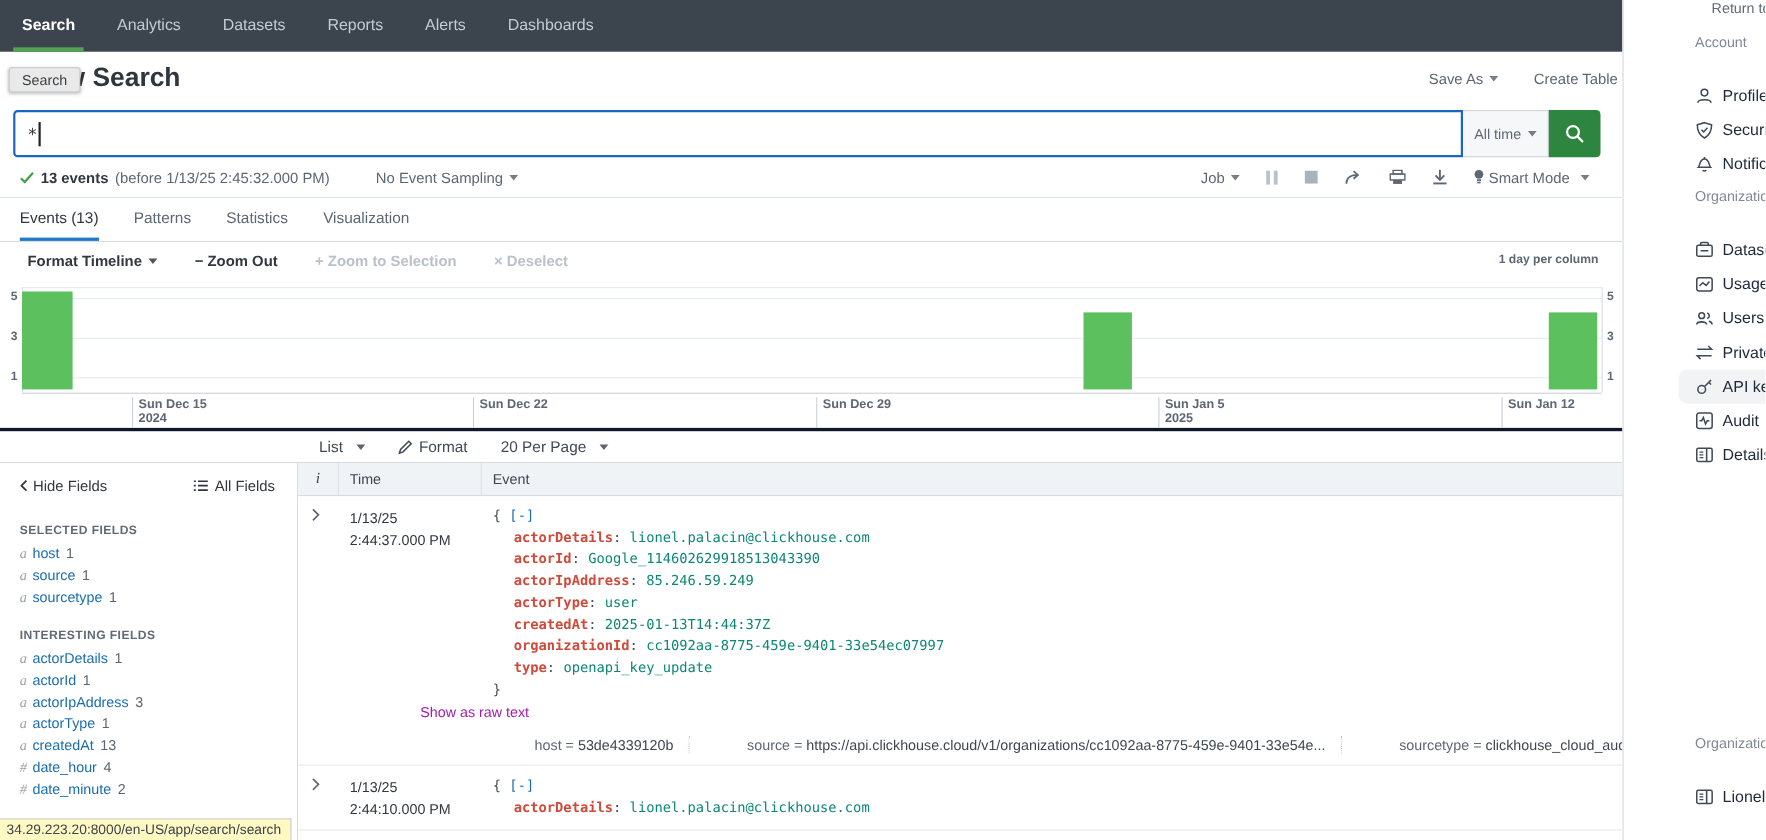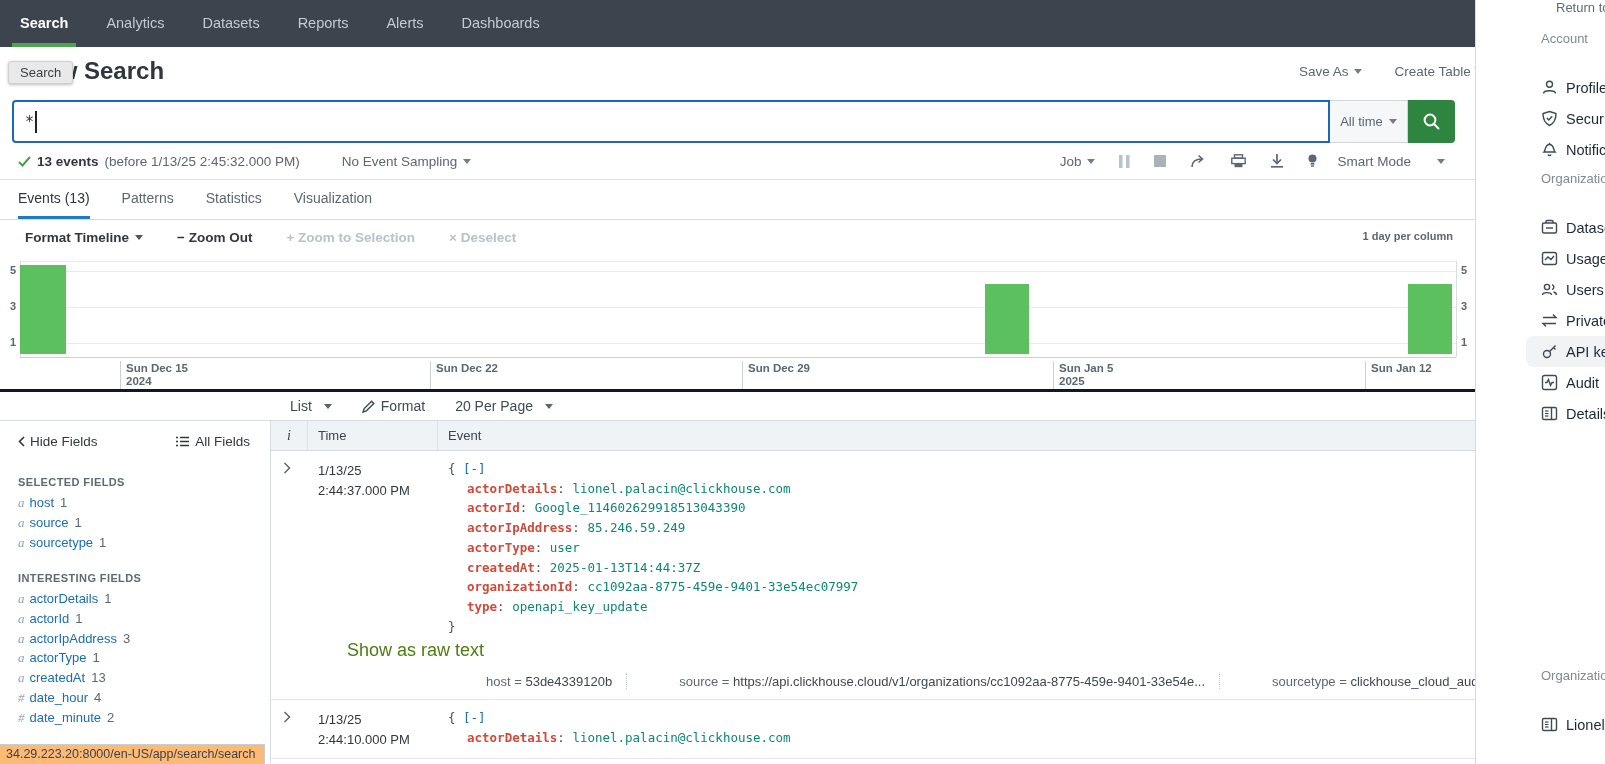--- a/index.html
+++ b/index.html
@@ -29,21 +29,21 @@
   .timerange { width:78px; background:#f5f7f9; border:1px solid #cfd5db; border-left:none; display:flex; align-items:center; justify-content:center; font-size:13px; color:#5c6773; cursor:pointer; }
   .search-btn { width:47px; background:#2e8540; border-radius:0 4px 4px 0; display:flex; align-items:center; justify-content:center; cursor:pointer; }
 
   
   .job-row { position:absolute; left:0; top:143px; width:1475px; height:37px; border-bottom:1px solid #dde2e6; display:flex; align-items:center; font-size:13.5px; color:#5c6773; }
   .job-left { margin-left:18px; display:flex; align-items:center; gap:6px; }
   .events-count { font-weight:bold; color:#31373e; }
   .sampling { margin-left:42px; cursor:pointer; }
   .job-right { margin-left:auto; margin-right:30px; display:flex; align-items:center; gap:24px; }
   .jicon { display:inline-flex; align-items:center; cursor:pointer; }
-  .smart { display:flex; align-items:center; gap:20px; cursor:pointer; }
+  .smart { display:flex; align-items:center; gap:4px; cursor:pointer; }
 
   
   .tabs-row { position:absolute; left:0; top:180px; width:1475px; height:40px; border-bottom:1px solid #d6dce1; display:flex; gap:32px; padding-left:18px; }
   .tab { font-size:14px; color:#5c6773; line-height:37px; cursor:pointer; border-bottom:3px solid transparent; }
   .tab.active { color:#2f363d; border-bottom-color:#1f7bc9; }
 
   
   .timeline { position:absolute; left:0; top:220px; width:1475px; height:172px; border-bottom:3px solid #0f172a; background:#fff;font-weight:bold; }
   .tl-controls { position:absolute; left:25px; top:10px; display:flex; gap:34px; font-size:13.5px; color:#31373e; }
   .tl-controls .disabled { color:#b9c1c9; }
@@ -83,28 +83,28 @@
   .hc-event { flex:1; padding-left:10px; }
   .erow { position:relative; border-bottom:1px solid #e3e7eb; padding:8px 0 10px 0; }
   .expander { position:absolute; left:12px; top:11px; cursor:pointer; }
   .etime { position:absolute; left:47px; top:10px; font-size:13px; color:#31373e; line-height:19.6px; width:120px; }
   .ejson { margin-left:177px; font-family:"DejaVu Sans Mono", monospace; font-size:12.5px; line-height:19.7px; color:#454f59; }
   .jpunct { color:#454f59; }
   .jcollapse { color:#1a6daf; cursor:pointer; }
   .jline { padding-left:19px; white-space:nowrap; }
   .jkey { color:#cf4a3a; font-weight:bold; cursor:pointer; }
   .jval { color:#0c8776; cursor:pointer; }
-  .raw-link { margin-left:76px; margin-top:4px; font-size:18px; color:#4d7c0f; cursor:pointer; display:inline-block; }
+  .raw-link { margin-left:111px; margin-top:4px; font-size:13px; color:#a21caf; cursor:pointer; display:inline-block; }
   .emeta { margin-left:177px; margin-top:12px; display:flex; align-items:center; font-size:13px; color:#5c6773; }
   .meta-item { white-space:nowrap; cursor:pointer;margin-left:38px; }
   .meta-item .mval { color:#3e4751; }
   .meta-sep { width:1px; height:16px; border-left:1px dotted #c0c7cd; margin:0 14px; }
 
   
-  .status-bubble { position:absolute; left:0; top:744px; height:20px; background:#fdba74; border-top:1px solid #c9ced4; border-right:1px solid #c9ced4; font-size:12.5px; color:#3c434b; padding:2px 9px 0 6px; z-index:9; white-space:nowrap; }
+  .status-bubble { position:absolute; left:0; top:744px; height:20px; background:#fef9c3; border-top:1px solid #c9ced4; border-right:1px solid #c9ced4; font-size:12.5px; color:#3c434b; padding:2px 9px 0 6px; z-index:9; white-space:nowrap; }
 
   
   .cloud { position:absolute; left:1475px; top:0; width:130px; height:764px; background:#fff; border-left:1px solid #d5dade; overflow:hidden; }
   .cloud .return-to { position:absolute; left:80px; top:0; font-size:13px; color:#5f6b76; white-space:nowrap; cursor:pointer; }
   .csec { position:absolute; left:65px; width:200px; }
   .csec-h { font-size:13px; color:#808a94; margin-bottom:26px; white-space:nowrap; }
   .citem { display:flex; align-items:center; height:31px; white-space:nowrap; cursor:pointer; margin-left:-15px; padding-left:15px; border-radius:8px; }
   .citem.active { background:#f1f3f5; }
   .citem svg { flex:0 0 auto; }
   .citem .clabel { margin-left:8px; font-size:14.5px; color:#1d2939; }

